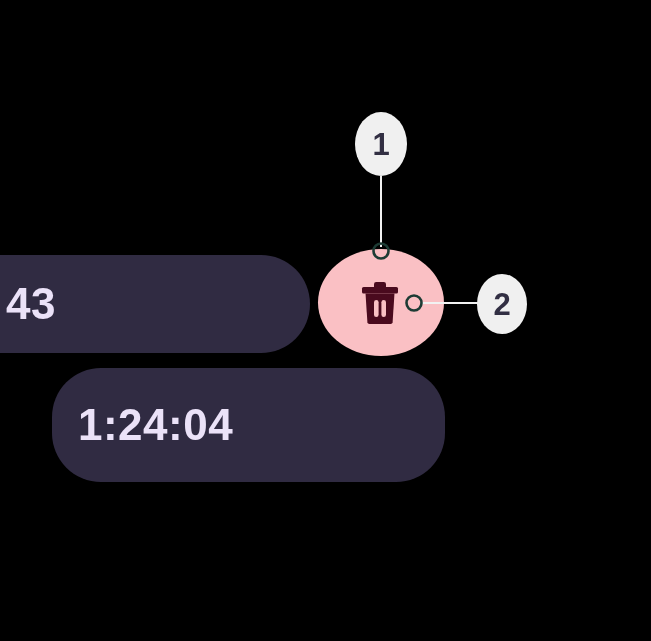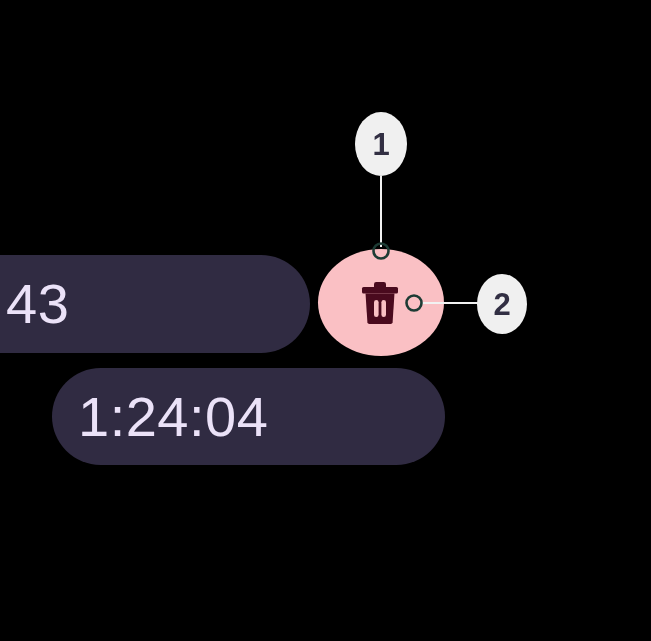--- a/index.html
+++ b/index.html
@@ -25,43 +25,43 @@
   .pill {
     position: absolute;
     background: #302b42;
     display: flex;
     align-items: center;
     box-sizing: border-box;
   }
 
   .pill-label {
     color: #ebe2f8;
-    font-size: 56px;
-    font-weight: normal;
+    font-size: 44px;
+    font-weight: bold;
     letter-spacing: 0.5px;
     line-height: 1;
     white-space: nowrap;
   }
 
   
   #pill-count {
     left: -140px;
     top: 255px;
     width: 450px;
     height: 98px;
     border-radius: 49px;
     padding-left: 146px;
   }
 
   
   #pill-duration {
     left: 52px;
     top: 368px;
     width: 393px;
-    height: 97px;
+    height: 114px;
     border-radius: 49px;
     padding-left: 26px;
   }
 
   
   #delete-blob {
     position: absolute;
     left: 318px;
     top: 249px;
     width: 126px;

